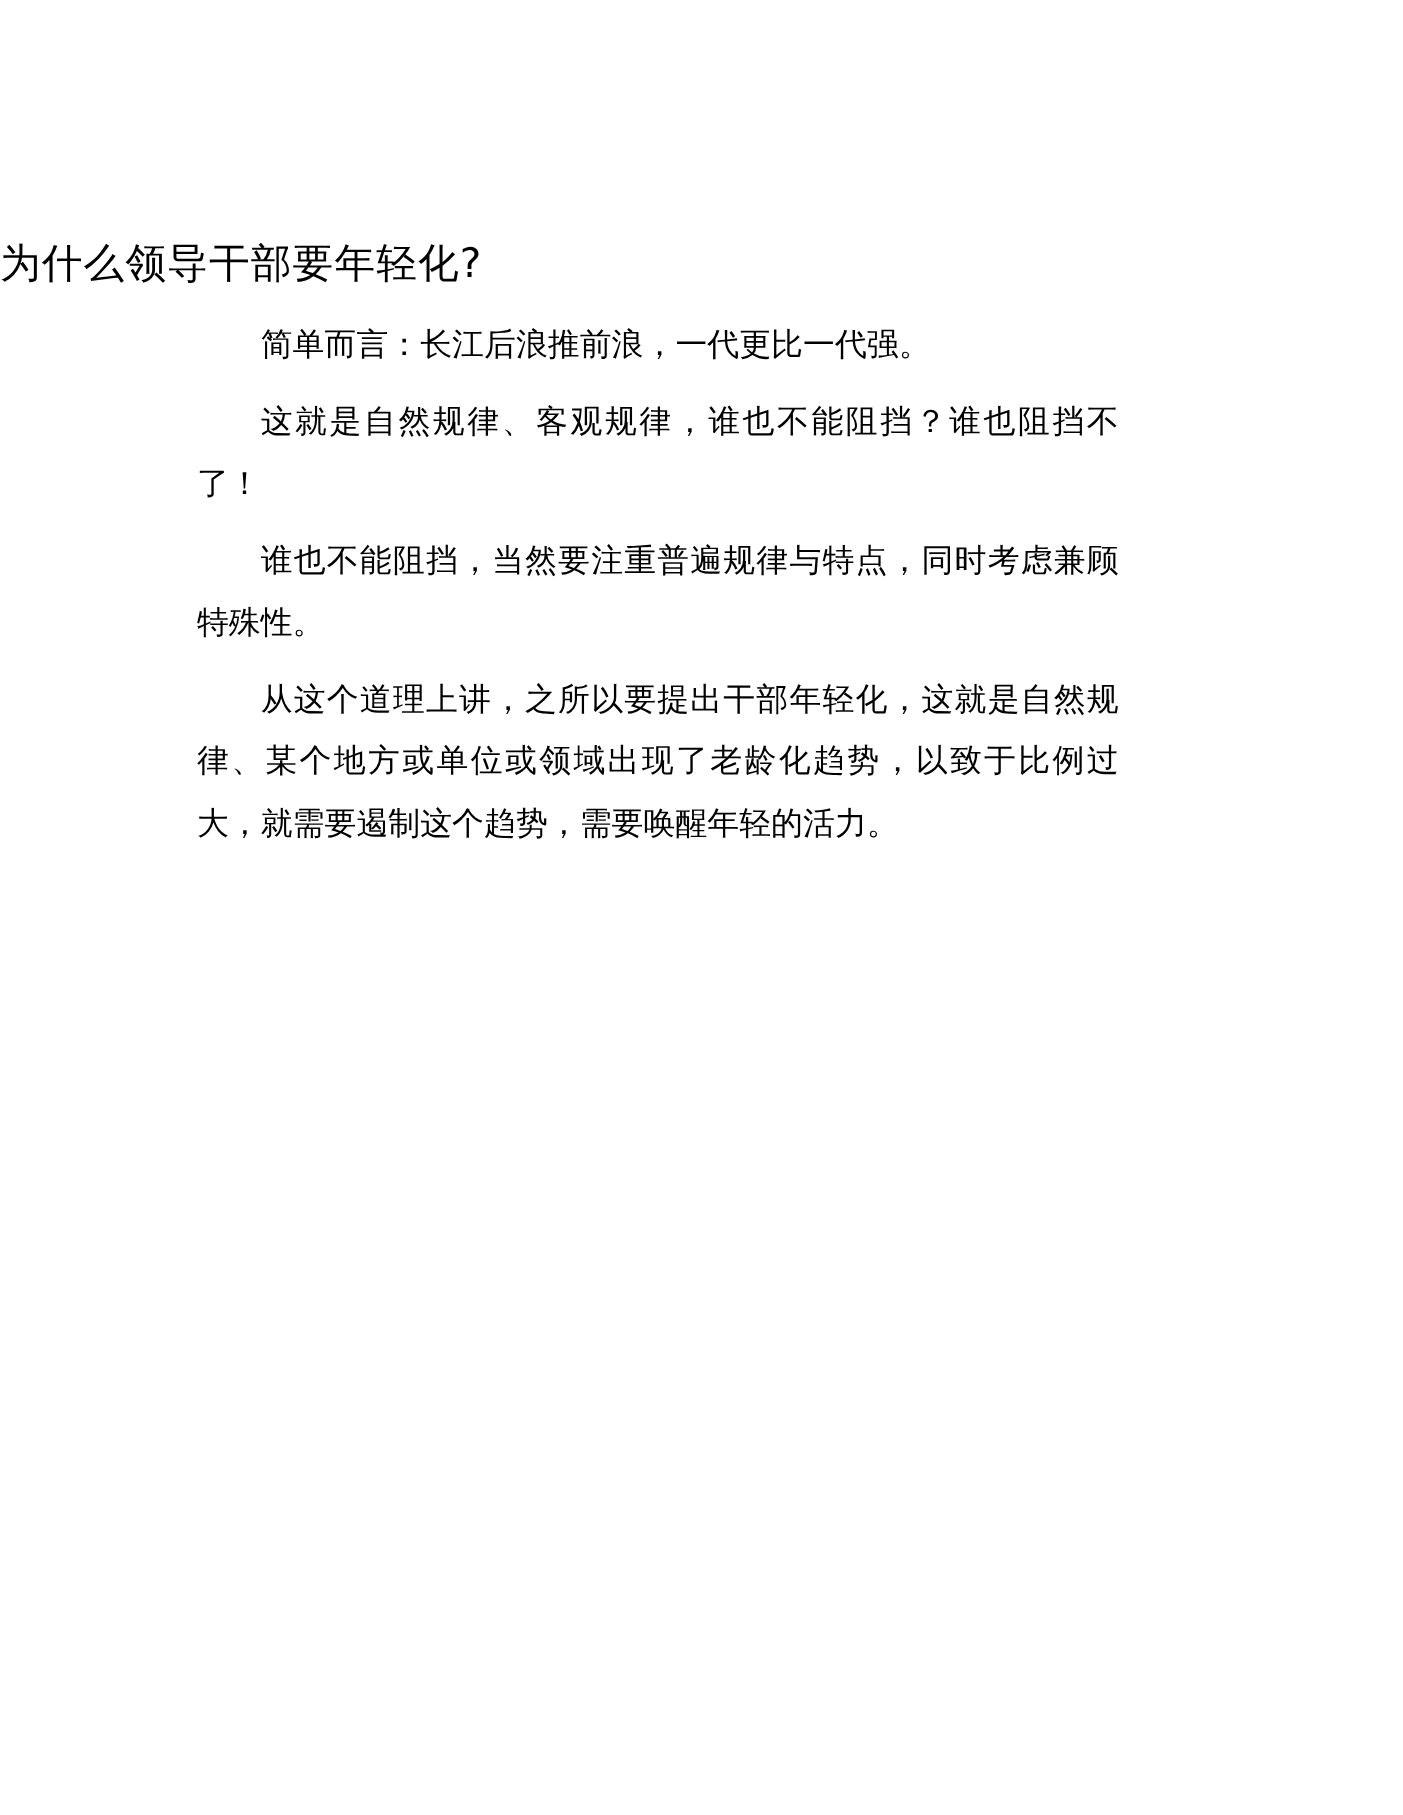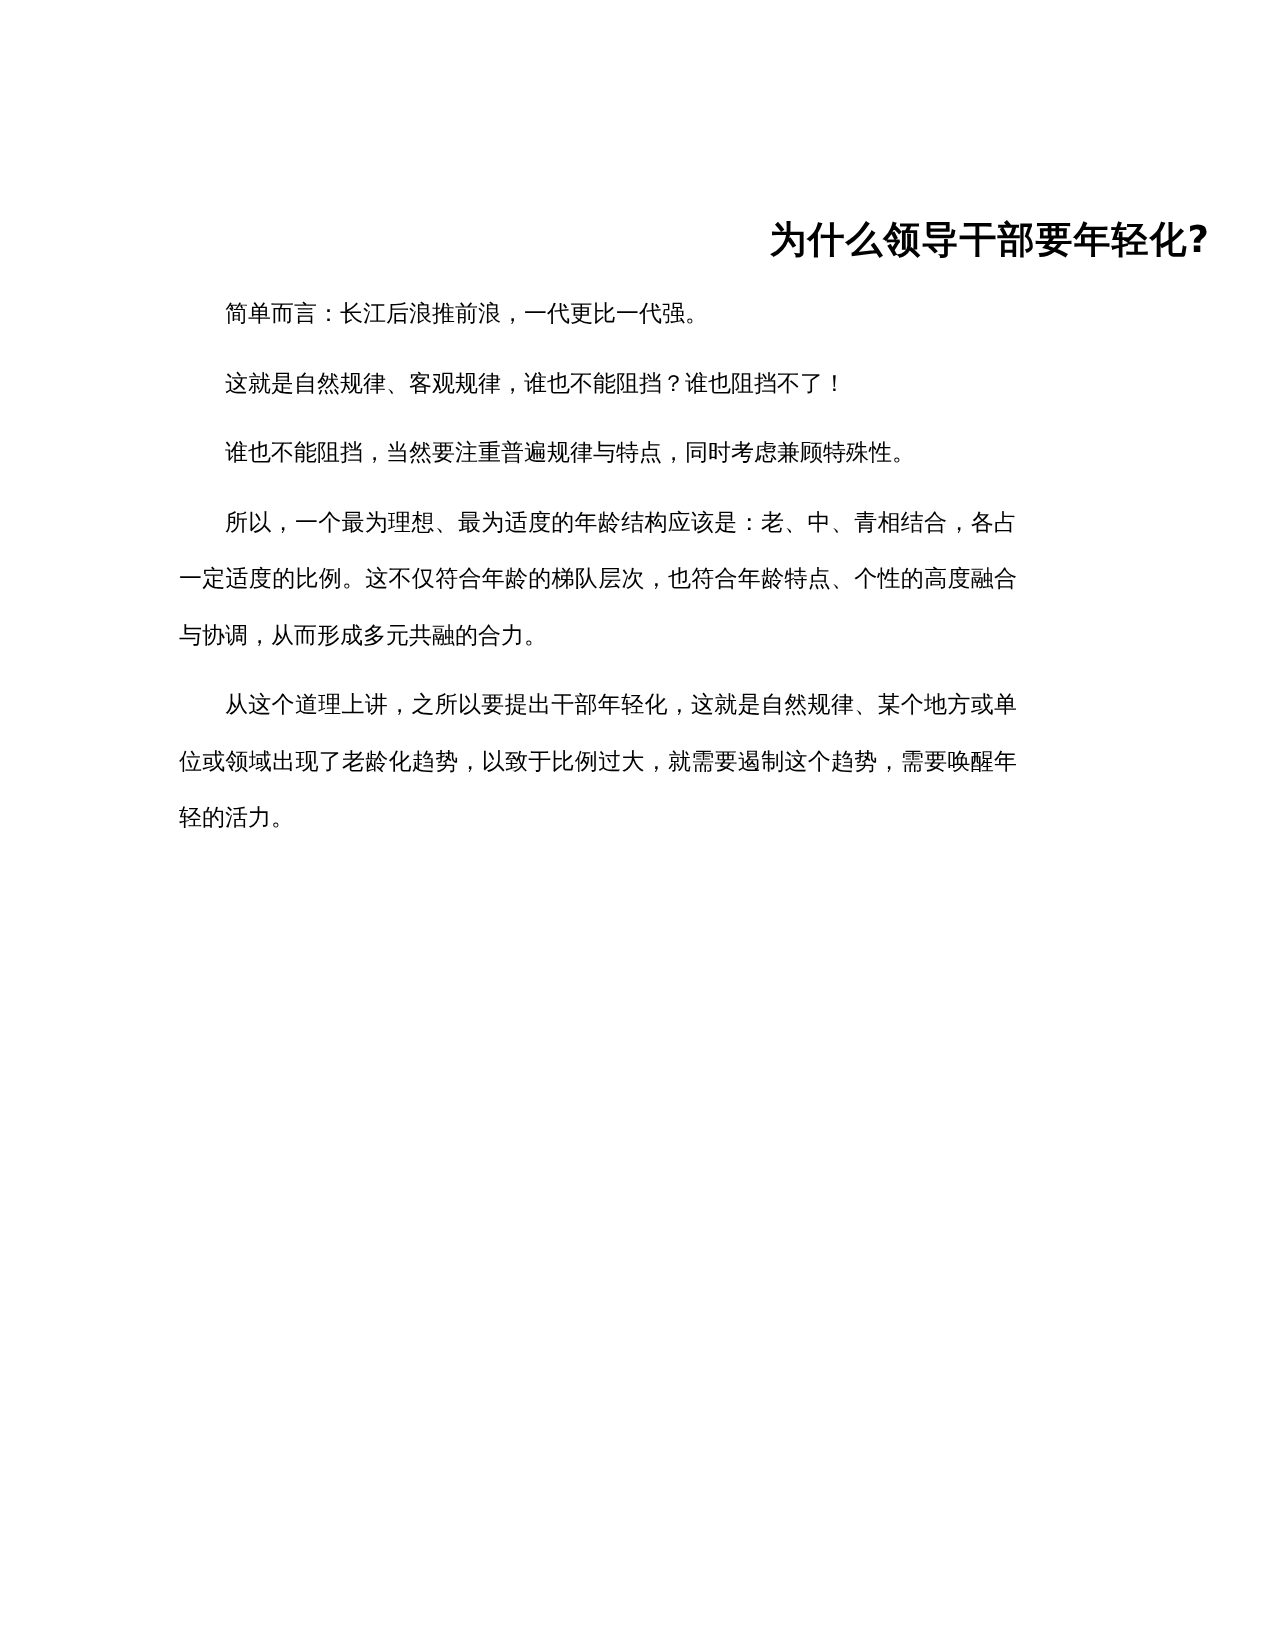--- a/index.html
+++ b/index.html
@@ -21,46 +21,44 @@
       top: 0;
       width: 1275px;
       height: 1650px;
       background: #ffffff;
     }
     .title {
       position: absolute;
       left: 0;
       width: 1210px;
       top: 213px;
-      text-align: right;
+      text-align: left;
       font-size: 37px;
       line-height: 54px;
       letter-spacing: 1px;
-      font-weight: bold;
     }
     .body-text {
       position: absolute;
       left: 179px;
       top: 285px;
       width: 856px;
     }
     .para {
       margin: 0 18px 13px 0;
-      font-size: 23px;
+      font-size: 29px;
       line-height: 56.5px;
       text-indent: 2em;
       text-align: justify;
       word-break: break-all;
     }
   </style>
 </head>
 <body>
 
 <div class="page">
   <div class="title">为什么领导干部要年轻化?</div>
   <div class="body-text">
     <p class="para">简单而言：长江后浪推前浪，一代更比一代强。</p>
     <p class="para">这就是自然规律、客观规律，谁也不能阻挡？谁也阻挡不了！</p>
     <p class="para">谁也不能阻挡，当然要注重普遍规律与特点，同时考虑兼顾特殊性。</p>
-    <p class="para">所以，一个最为理想、最为适度的年龄结构应该是：老、中、青相结合，各占一定适度的比例。这不仅符合年龄的梯队层次，也符合年龄特点、个性的高度融合与协调，从而形成多元共融的合力。</p>
     <p class="para">从这个道理上讲，之所以要提出干部年轻化，这就是自然规律、某个地方或单位或领域出现了老龄化趋势，以致于比例过大，就需要遏制这个趋势，需要唤醒年轻的活力。</p>
   </div>
 </div>
 
 </body></html>

